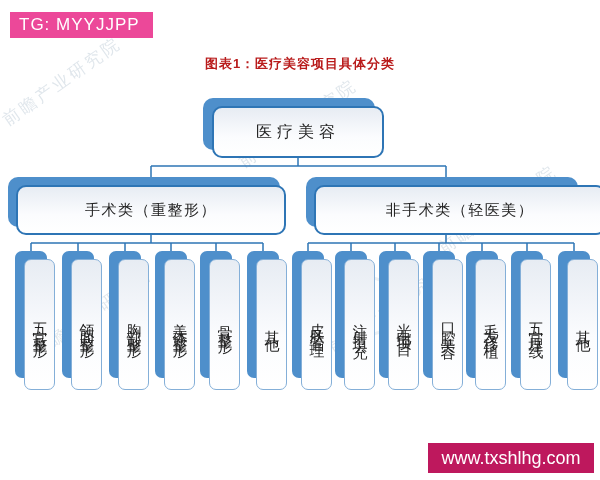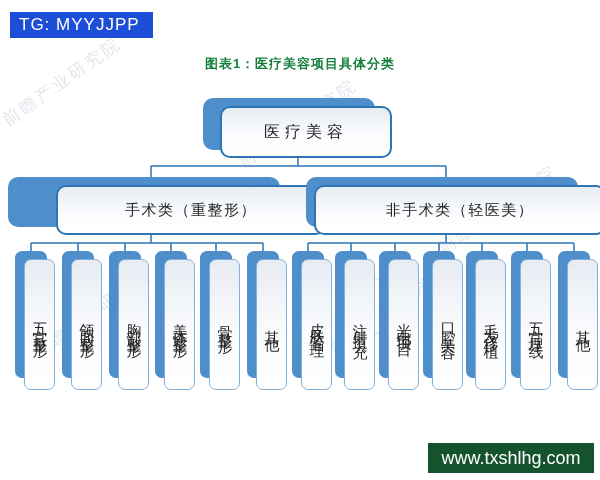--- a/index.html
+++ b/index.html
@@ -3,32 +3,32 @@
 <meta charset="utf-8">
 <style>
   html,body{margin:0;padding:0;}
   .canvas{
     position:relative;width:600px;height:480px;background:#ffffff;
     overflow:hidden;font-family:"Liberation Sans",sans-serif;
   }
   
   .tg-bar{
     position:absolute;left:10px;top:12px;width:143px;height:26px;
-    background:#1d4ed8;color:#ffffff;font-size:17px;line-height:26px;
+    background:#ec4899;color:#ffffff;font-size:17px;line-height:26px;
     padding-left:9px;letter-spacing:1px;box-sizing:border-box;
   }
   .url-bar{
     position:absolute;left:428px;top:443px;width:166px;height:30px;
-    background:#14532d;color:#ffffff;font-size:18px;line-height:30px;
+    background:#be185d;color:#ffffff;font-size:18px;line-height:30px;
     text-align:center;
   }
   
   .fig-title{
     position:absolute;left:0;top:55px;width:600px;text-align:center;
-    font-size:13px;font-weight:bold;color:#15803d;letter-spacing:1px;
+    font-size:13px;font-weight:bold;color:#b91c1c;letter-spacing:1px;
   }
   
   .wm{
     position:absolute;transform:rotate(-35deg);color:#9fb3c4;opacity:.32;
     font-size:17px;letter-spacing:3px;white-space:nowrap;
     font-family:"DejaVu Serif",serif;pointer-events:none;
   }
   .wm1{left:-8px;top:70px;}
   .wm2{left:228px;top:112px;}
   .wm3{left:428px;top:198px;}
@@ -45,24 +45,24 @@
   .back{
     position:absolute;left:0;top:0;background:#4e8fcb;border-radius:10px;
   }
   .front{
     position:absolute;box-sizing:border-box;border:2px solid #2e75b5;border-radius:10px;
     background:linear-gradient(180deg,#e7ecf3 0%,#fbfcfe 60%,#ffffff 100%);
     display:flex;align-items:center;justify-content:center;
     font-family:"DejaVu Serif",serif;color:#1f1f1f;
   }
   .root-node .back{width:172px;height:52px;}
-  .root-node .front{left:17px;top:8px;width:172px;height:52px;font-size:16px;letter-spacing:5px;}
+  .root-node .front{left:9px;top:8px;width:172px;height:52px;font-size:16px;letter-spacing:5px;}
   .branch-node .back{width:272px;height:50px;}
   .branch-node .front{left:8px;top:8px;font-size:15px;letter-spacing:1.5px;height:50px;}
-  .branch-left .front{width:270px;margin-left:40px;}
+  .branch-left .front{width:270px;}
   .branch-right .front{width:292px;}
   
   .leaf{position:absolute;top:251px;}
   .leaf .back{width:32px;height:127px;border-radius:7px;}
   .leaf .front{
     left:9px;top:8px;width:31px;height:131px;border:1.5px solid #84afd8;border-radius:7px;
     font-size:15px;
   }
   .leaf .vtext{
     writing-mode:vertical-rl;text-orientation:upright;letter-spacing:7px;

